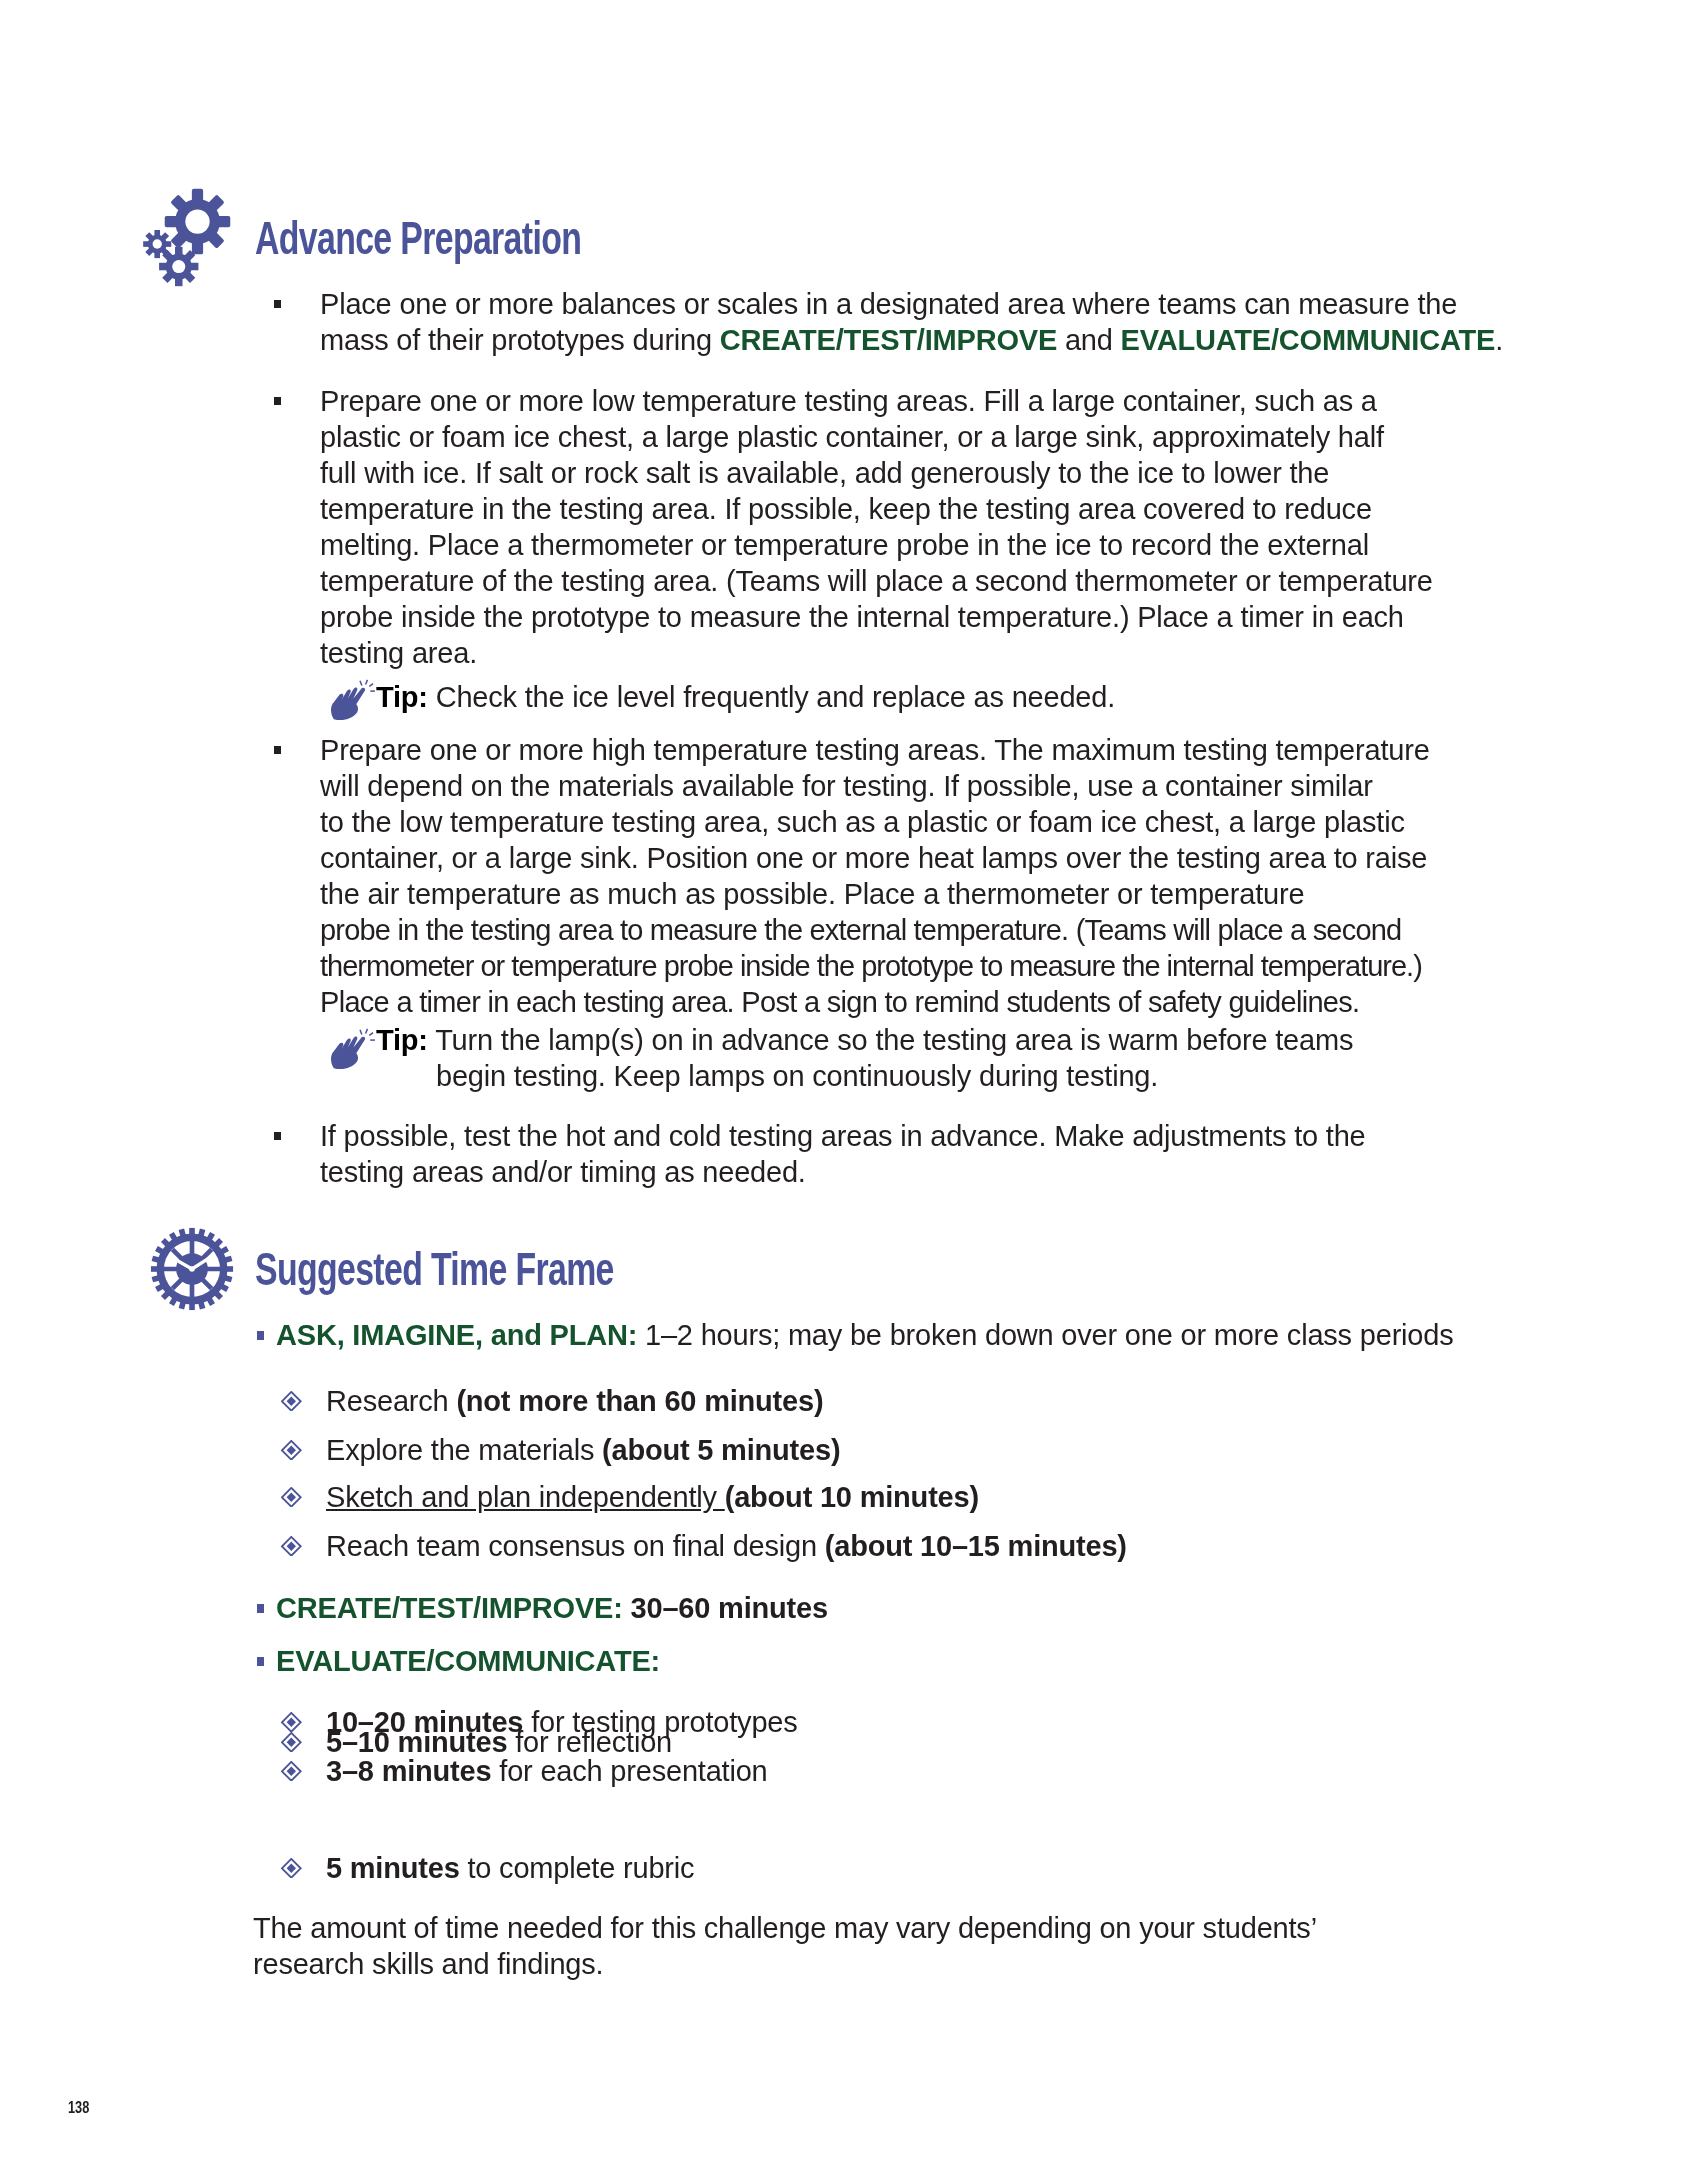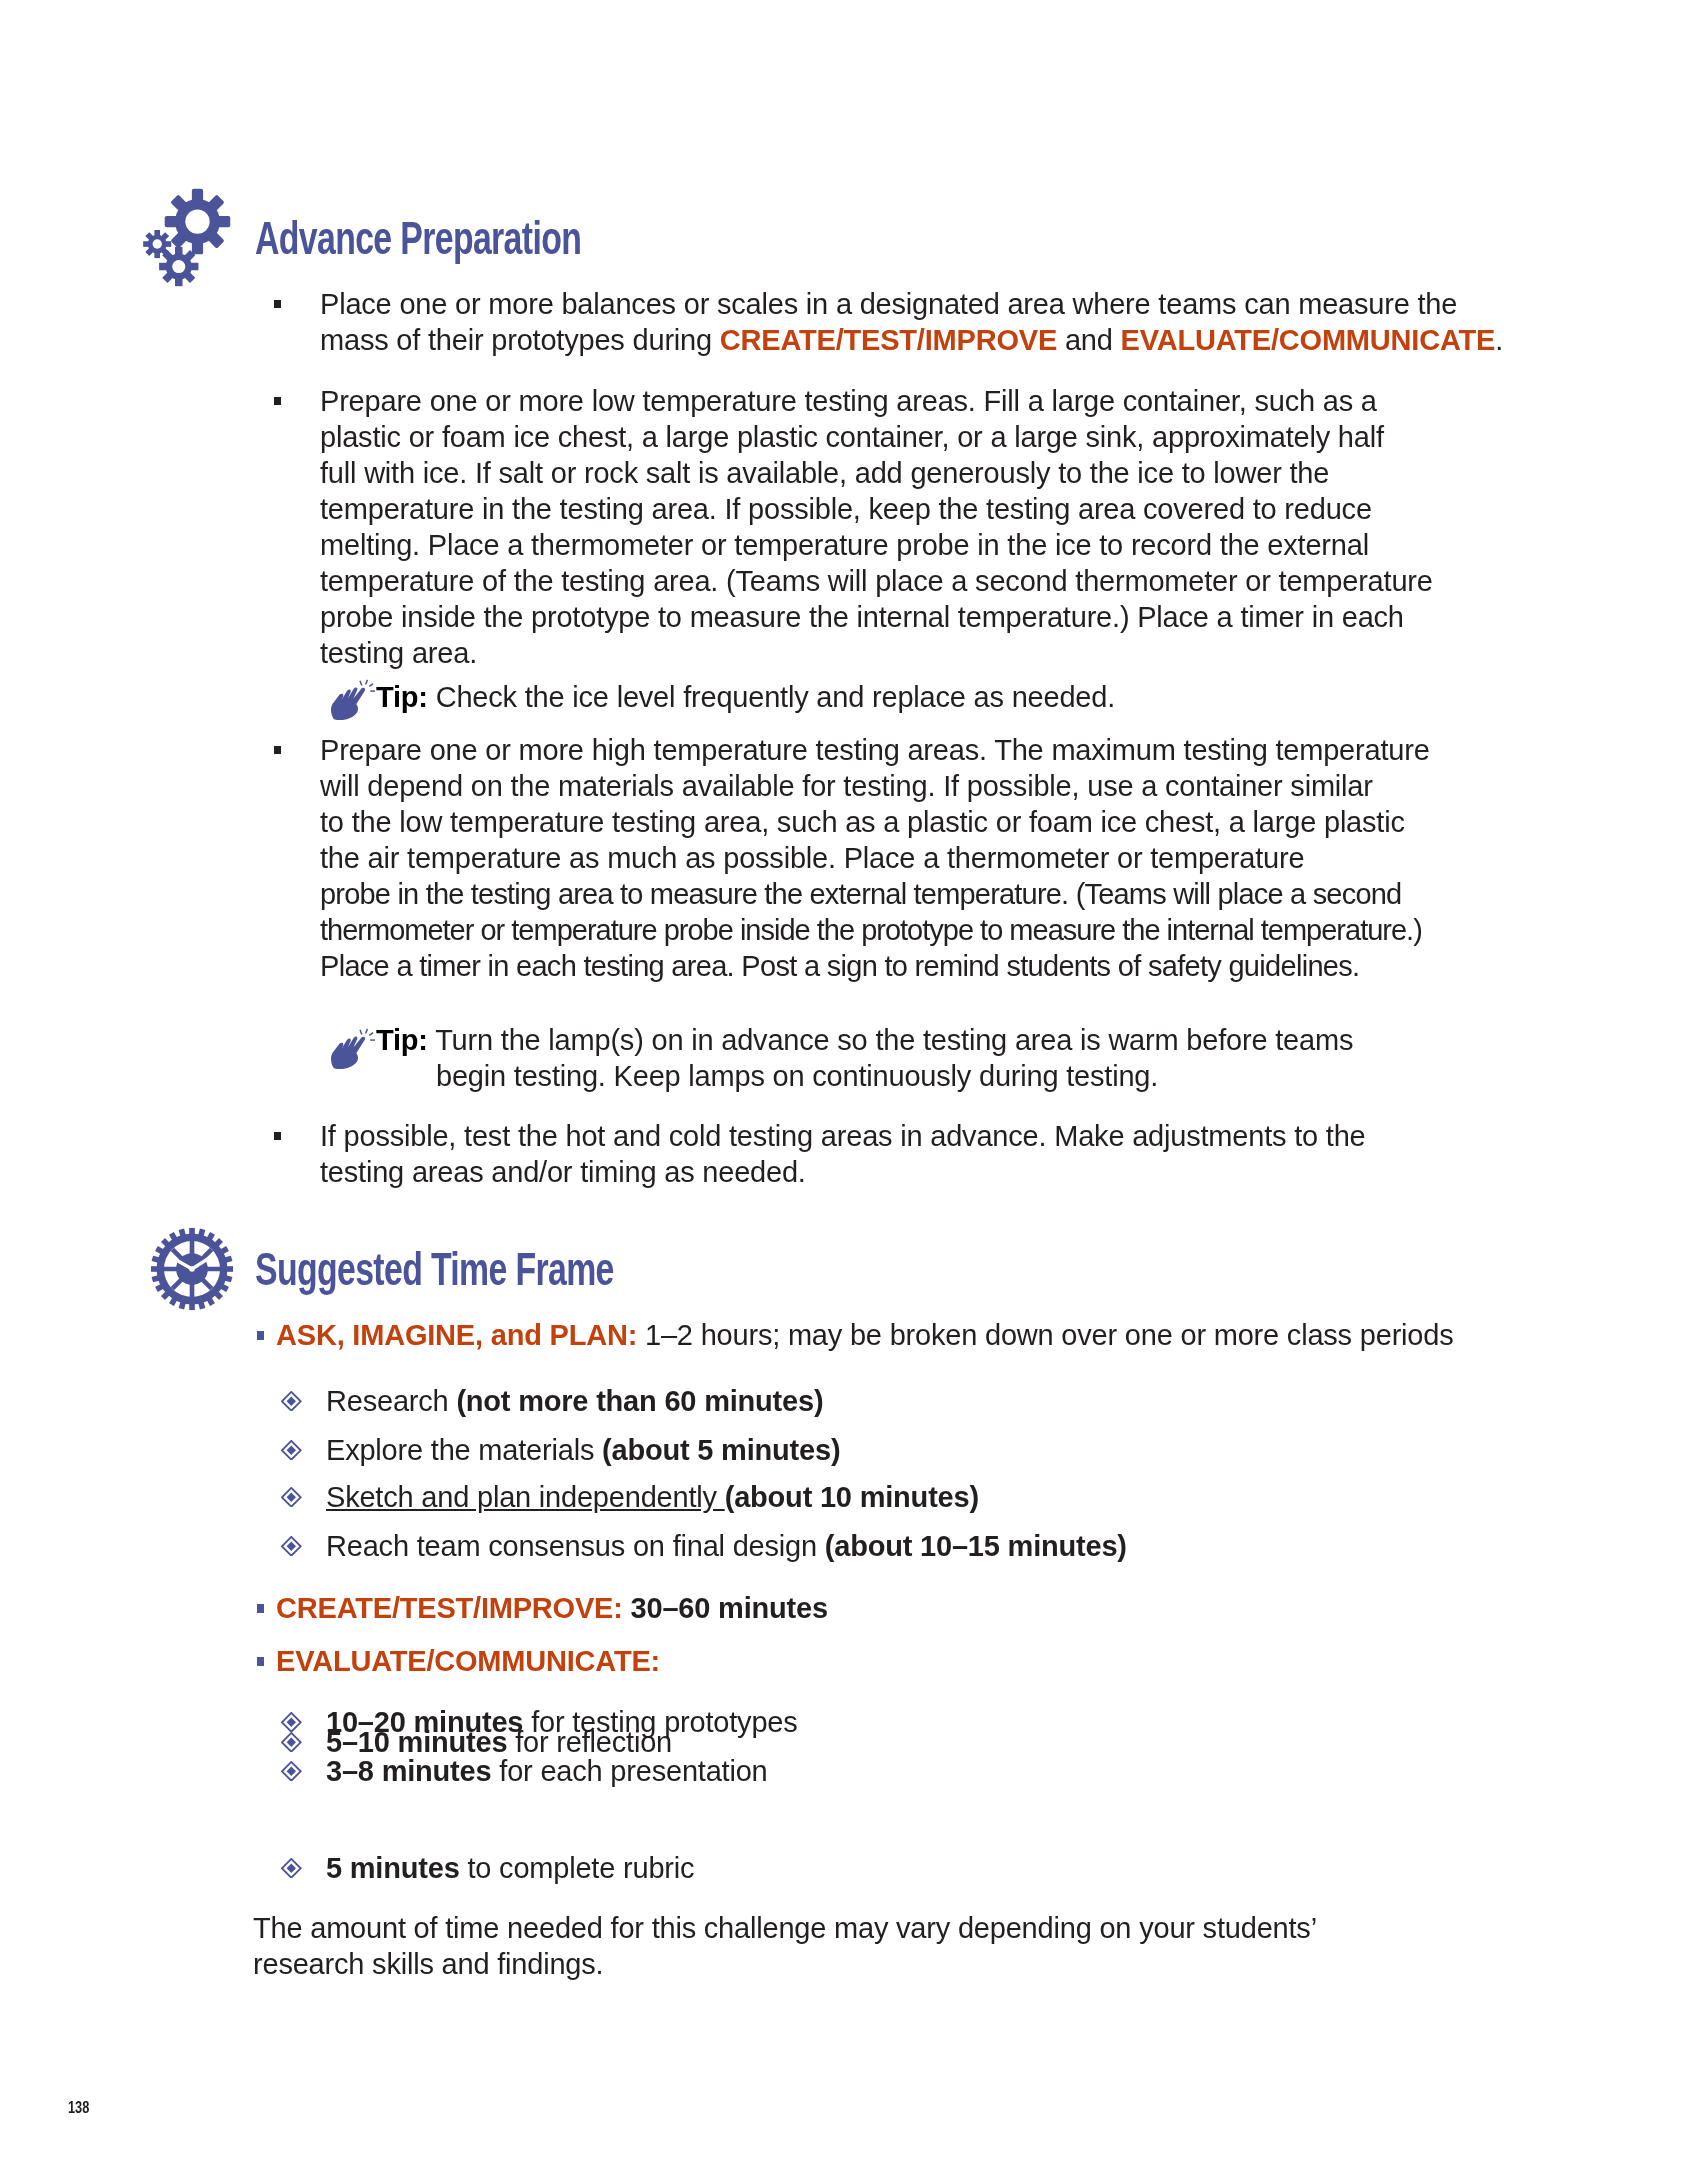--- a/index.html
+++ b/index.html
@@ -6,21 +6,21 @@
   body { width: 1687px; height: 2179px; position: relative; overflow: hidden;
          font-family: "Liberation Sans", "DejaVu Sans", sans-serif; color: #231f20; }
   .abs { position: absolute; }
   .heading { position: absolute; font-family: "Liberation Sans", sans-serif; font-weight: bold;
              color: #4b5399; font-size: 47px; line-height: 52px; letter-spacing: -0.9px;
              transform: scaleX(0.72); transform-origin: left center; white-space: nowrap; }
   .para { position: absolute; font-size: 29px; line-height: 36px; letter-spacing: -0.2px; }
   .para .line { display: block; white-space: nowrap; }
   .sq-bullet { position: absolute; width: 6.6px; height: 8.4px; background: #231f20; }
   .sq-bullet.blue { background: #4b5399; width: 6.6px; height: 9.4px; }
-  .accent { color: #c2410c; font-weight: bold; }
+  .accent { color: #14532d; font-weight: bold; }
   .bold { font-weight: bold; }
   .tip-label { color: #000000; font-weight: bold; }
   .row { position: absolute; white-space: nowrap; font-size: 29px; line-height: 36px; letter-spacing: -0.2px; }
   .diamond { position: absolute; width: 20.6px; height: 20.6px; }
   .page-num { position: absolute; font-size: 16px; font-weight: bold; color: #231f20;
               transform: scaleX(0.8); transform-origin: left; }
 </style>
 </head>
 <body>
 
@@ -107,20 +107,21 @@
 <div class="row" style="left:376px; top:679px;">
   <span class="tip-label">Tip:</span>
   <span>Check the ice level frequently and replace as needed.</span>
 </div>
 
 <div class="sq-bullet" style="left:274px; top:746px;"></div>
 <div class="para" style="left:320px; top:732px;">
   <span class="line">Prepare one or more high temperature testing areas. The maximum testing temperature</span>
   <span class="line">will depend on the materials available for testing. If possible, use a container similar</span>
   <span class="line">to the low temperature testing area, such as a plastic or foam ice chest, a large plastic</span>
+  <span class="line">container, or a large sink. Position one or more heat lamps over the testing area to raise</span>
   <span class="line">the air temperature as much as possible. Place a thermometer or temperature</span>
   <span class="line" style="letter-spacing:-0.8px;">probe in the testing area to measure the external temperature. (Teams will place a second</span>
   <span class="line" style="letter-spacing:-1px;">thermometer or temperature probe inside the prototype to measure the internal temperature.)</span>
   <span class="line" style="letter-spacing:-0.7px;">Place a timer in each testing area. Post a sign to remind students of safety guidelines.</span>
 </div>
 
 <div class="abs" style="left:328px; top:1027px; width:49px; height:43px;">
   <svg width="49" height="43" viewBox="0 0 52 46">
     <g fill="#4b5399">
       <path d="M6 44 C2 38 2 30 6 26 L12 18 C14 16 17 17 16 20 L14 24 L20 14 C22 11 25 12 24 15 L21 22 L27 12 C29 9 32 10 31 13 L27 22 L35 12 C37 9 41 11 39 14 L30 28 C32 30 33 34 30 38 C26 43 16 47 6 44 Z"></path>

